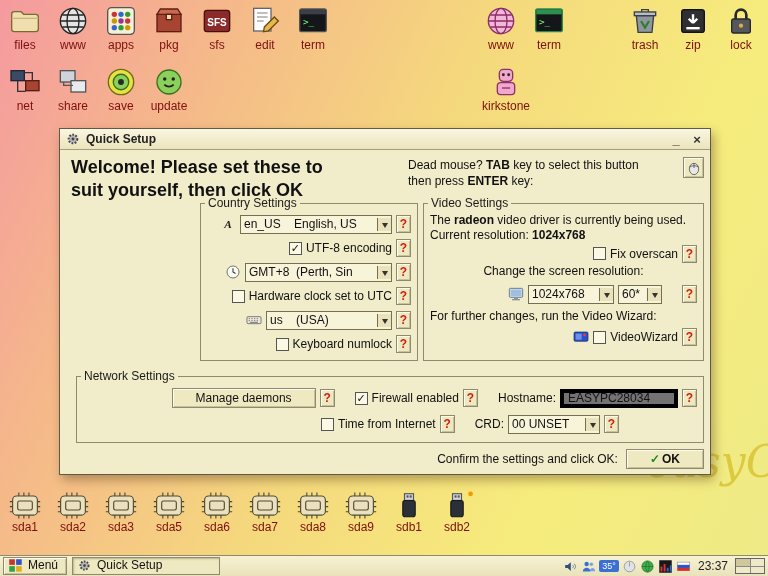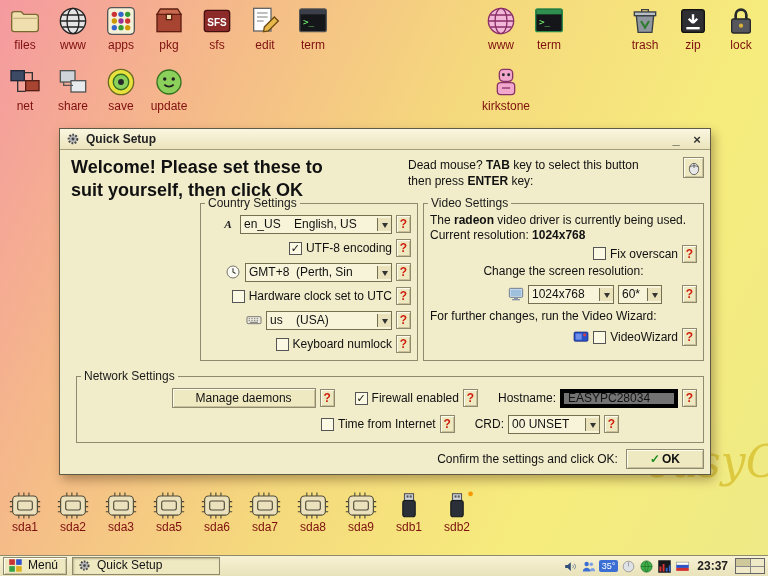--- a/index.html
+++ b/index.html
@@ -65,21 +65,21 @@
 
   
   .taskbar{position:absolute;left:0;bottom:0;width:768px;height:21px;z-index:6;
            background:linear-gradient(#f7f2d4,#e9e2ba);border-top:1px solid #8f8a6e;
            display:flex;align-items:center;padding:0 3px;gap:5px;font-size:12px}
   .menu-btn,.task-btn{display:flex;align-items:flex-start;gap:5px;height:18px;padding:0 8px 0 4px}
   .task-btn{min-width:148px;box-shadow:inset 1px 1px 2px #b9b28c}
   .tray{margin-left:auto;display:flex;align-items:center;gap:3px}
   .tray-ico{width:15px;height:15px;display:block;padding:0}
   .temp-badge{background:#3b6fd4;color:#fff;font-size:9px;border-radius:2px;padding:1px 3px;line-height:10px}
-  .clock{font-weight:bold;margin:1px 4px;color:#222}
+  .clock{font-weight:normal;margin:1px 4px;color:#222}
   .pager{width:30px;height:16px;border:1px solid #666;display:grid;grid-template-columns:1fr 1fr;
          grid-template-rows:1fr 1fr;gap:1px;background:#888}
   .pcell{background:#efe9c8}
   .p1{background:#cfc89a}
 </style>
 </head>
 <body>
 
 <div class="watermark">easyOS</div>
 

